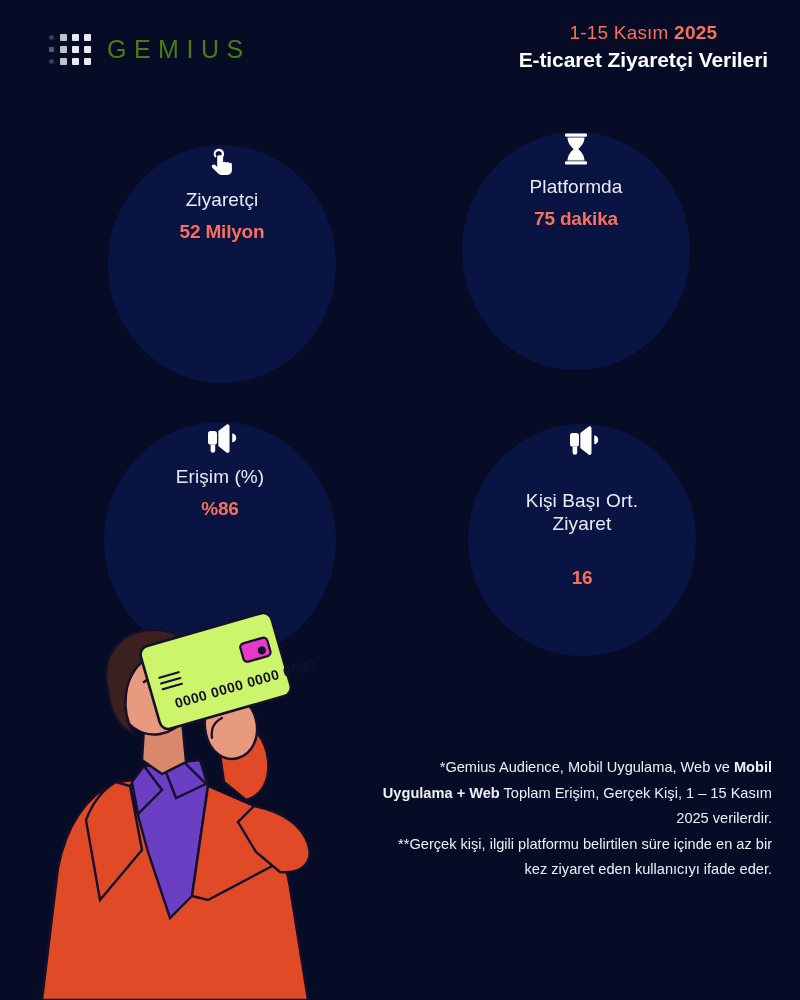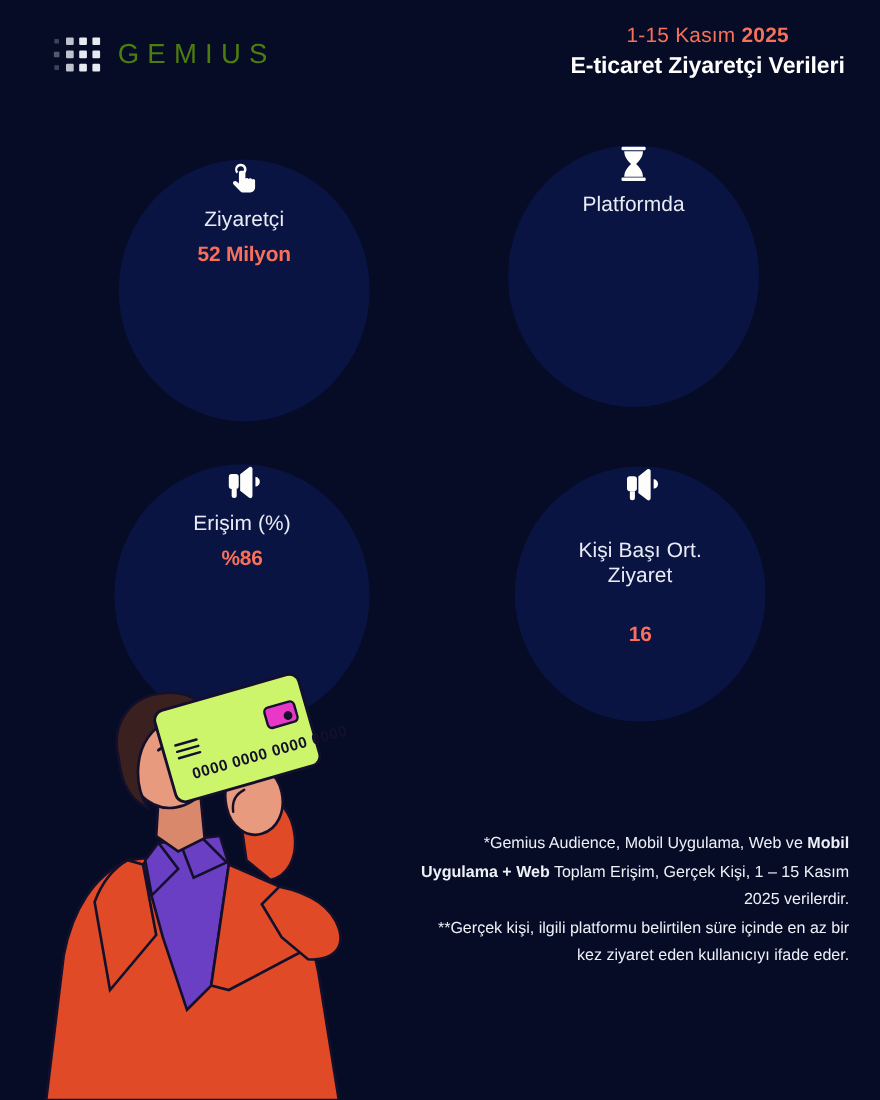--- a/index.html
+++ b/index.html
@@ -105,20 +105,21 @@
     <svg width="30" height="34" viewBox="0 0 30 34">
       <g fill="#fdfdfb">
         <rect x="4" y="1.5" width="22" height="3.2" rx="1.2"></rect>
         <rect x="4" y="29.3" width="22" height="3.2" rx="1.2"></rect>
         <path d="M6.5 5.4h17c0 5.2-3.2 8.6-6.2 11.6 3.0 3.0 6.2 6.4 6.2 11.6h-17c0-5.2 3.2-8.6 6.2-11.6-3.0-3.0-6.2-6.4-6.2-11.6z"></path>
       </g>
       <path d="M9.6 26.0c1.0-2.4 3.0-4.2 5.4-6.0 2.4 1.8 4.4 3.6 5.4 6.0z" fill="#0a1443" opacity="0"></path>
     </svg>
   </span>
   <span class="stat-label"><span>Platformda</span><br></span>
+  <span class="stat-value">75 dakika</span>
 </div>
 
 <div class="stat-circle" id="circle-2">
   <span class="stat-icon">
     <svg width="36" height="32" viewBox="0 0 36 32">
       <g fill="#fdfdfb">
         <path d="M27.5 3.2c0-1.6-1.8-2.5-3.0-1.5l-8.2 6.4v15.0l8.2 6.4c1.2 1.0 3.0.1 3.0-1.5z"></path>
         <rect x="6.0" y="8.0" width="9.0" height="13.5" rx="2.6"></rect>
         <path d="M8.6 21.5h4.6v6.0a2.3 2.3 0 0 1-4.6 0z"></path>
         <path d="M30.2 10.6c2.2 0 4.0 1.9 4.0 4.3s-1.8 4.3-4.0 4.3z"></path>

